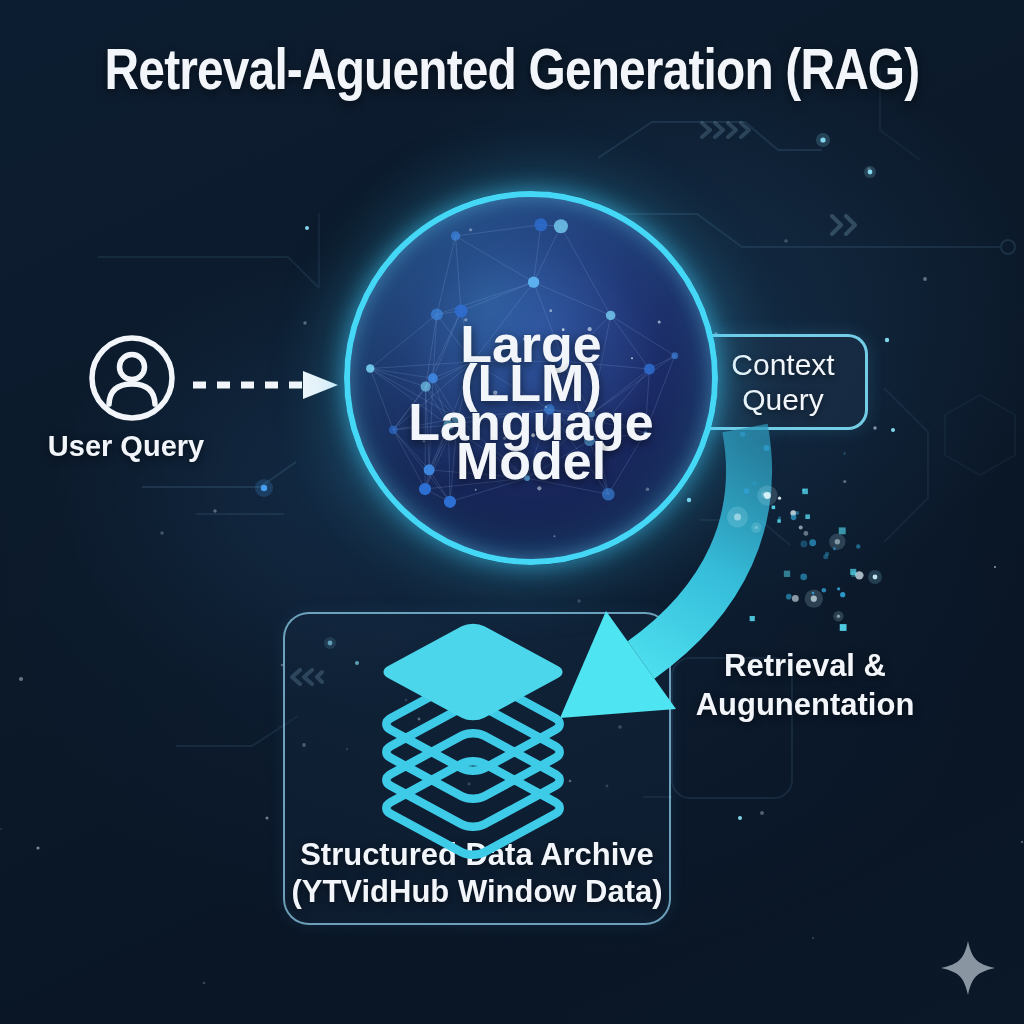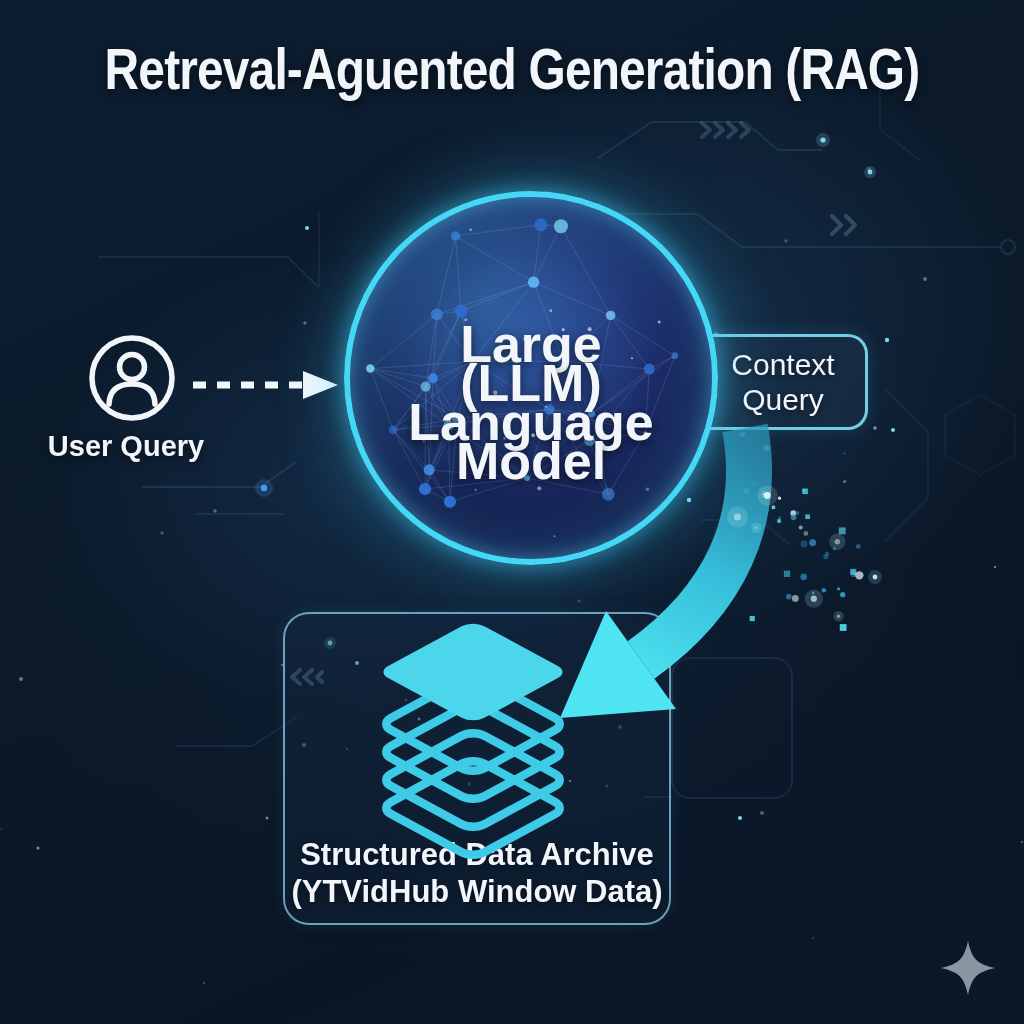--- a/index.html
+++ b/index.html
@@ -415,18 +415,22 @@
   <svg class="abs layer4" style="top:618px;left:323px" width="300" height="250" viewBox="0 0 300 250">
     <g fill="none" stroke="#3ecbe8" stroke-width="8.5" stroke-linejoin="round" vector-effect="non-scaling-stroke">
       <rect x="-66" y="-66" width="132" height="132" rx="16" transform="translate(150,190) scale(1,0.54) rotate(45)" vector-effect="non-scaling-stroke"></rect>
       <rect x="-66" y="-66" width="132" height="132" rx="16" transform="translate(150,162) scale(1,0.54) rotate(45)" vector-effect="non-scaling-stroke"></rect>
       <rect x="-66" y="-66" width="132" height="132" rx="16" transform="translate(150,134) scale(1,0.54) rotate(45)" vector-effect="non-scaling-stroke"></rect>
       <rect x="-66" y="-66" width="132" height="132" rx="16" transform="translate(150,106) scale(1,0.54) rotate(45)" vector-effect="non-scaling-stroke"></rect>
     </g>
     <rect x="-68" y="-68" width="136" height="136" rx="16" fill="#4cd6ec" transform="translate(150,54) scale(1,0.54) rotate(45)"></rect>
   </svg>
 
+  <div id="retrieval-label" class="abs">
+    <div>Retrieval &amp;</div>
+    <div>Augunentation</div>
+  </div>
 
   <svg class="abs" style="top:938px;left:938px" width="60" height="60" viewBox="-30 -30 60 60">
     <path d="M0,-27 C4,-9 9,-4 27,0 C9,4 4,9 0,27 C-4,9 -9,4 -27,0 C-9,-4 -4,-9 0,-27 Z" fill="#97a3af" opacity=".9"></path>
   </svg>
 
 </div>
 
 </body></html>

